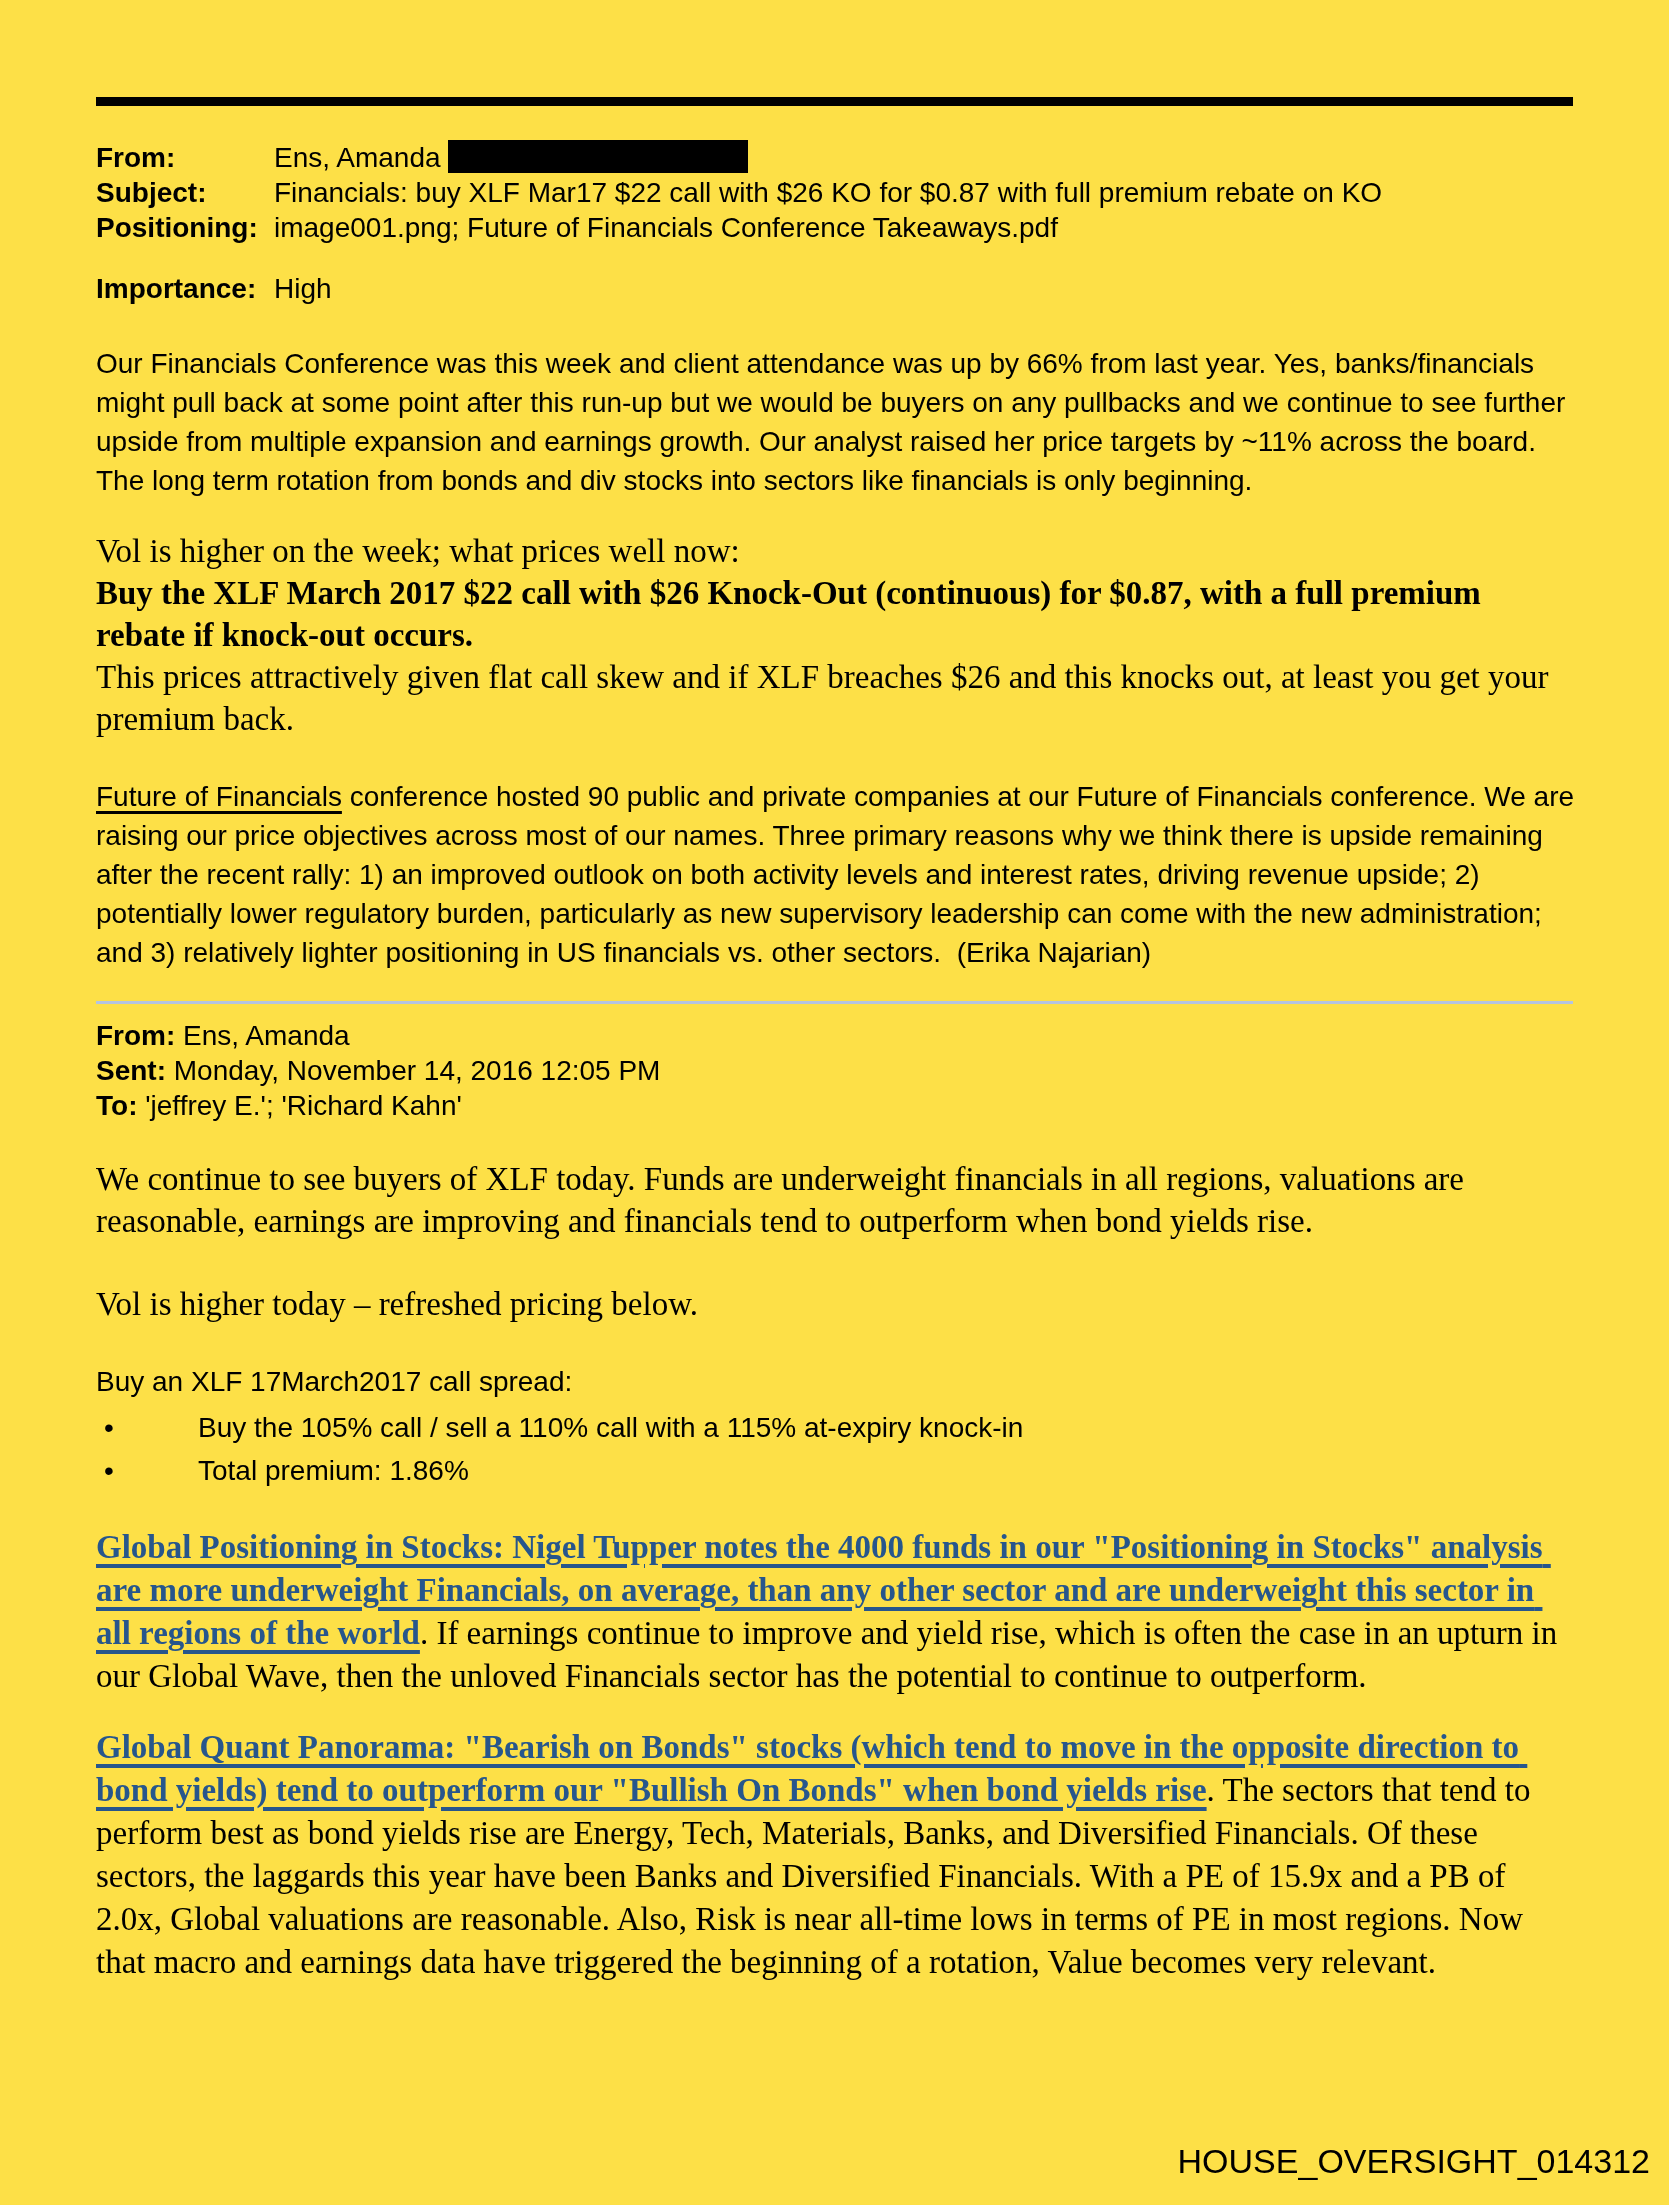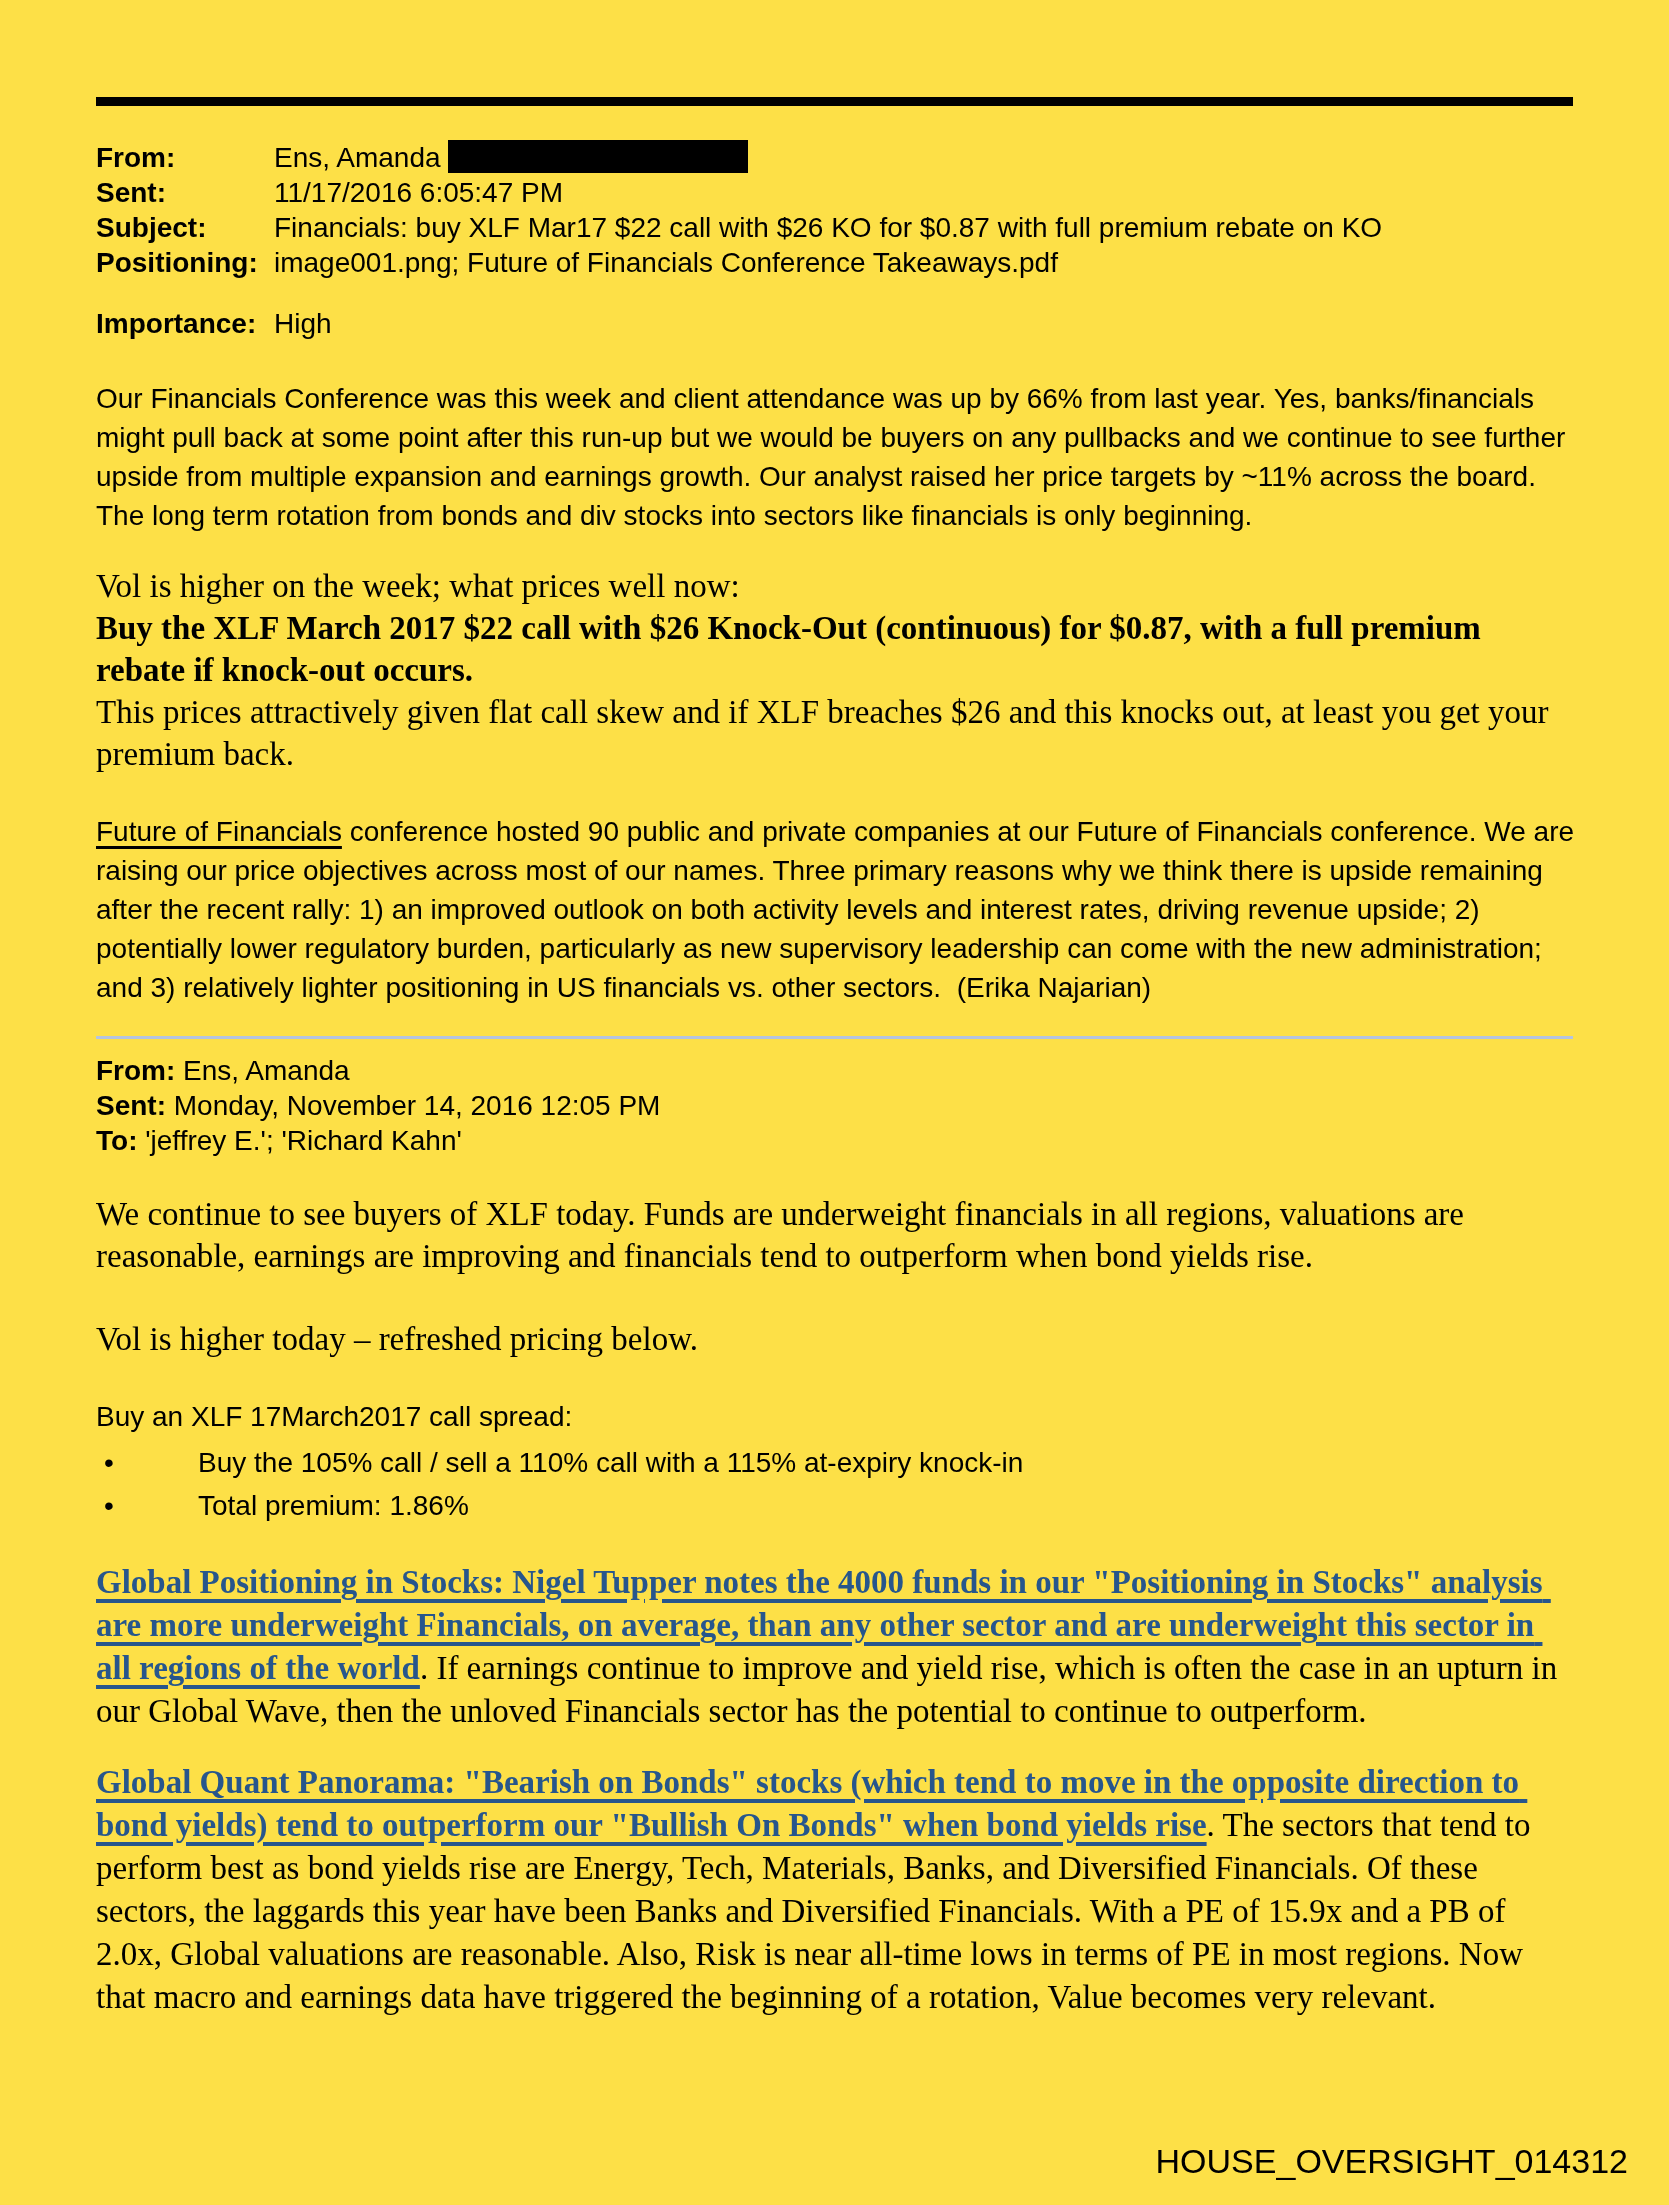--- a/index.html
+++ b/index.html
@@ -49,36 +49,33 @@
     text-decoration:underline;
     text-decoration-thickness:3.9px;
     text-underline-offset:5.9px;
     cursor:pointer;
   }
   
   .redaction{display:inline-block;background:#000;position:relative;}
   .red-from{width:300px;height:33px;margin-left:7.9px;vertical-align:-6.5px;}
   .red-to{width:296px;height:31px;vertical-align:-5.2px;}
   .g-artifact{position:absolute;left:60%;bottom:-8.5px;width:17px;height:11px;background:#000;border-radius:0 0 8.5px 8.5px;}
-  .footer{position:absolute;right:41px;top:2142px;font-size:34px;letter-spacing:0px;text-align:center;}
+  .footer{position:absolute;right:19px;top:2142px;font-size:34px;letter-spacing:0px;text-align:center;}
 </style>
 </head>
 <body>
 
 <div class="page">
   <div class="content">
 
     <div class="toprule"></div>
 
     <div class="h1">
       <div class="hrow">
         <span class="hlabel">From:</span><span class="hvalue">Ens, Amanda</span><span class="redaction red-from"></span>
-      </div>
-      <div class="hrow">
-        <span class="hlabel">Sent:</span><span class="hvalue">11/17/2016 6:05:47 PM</span>
       </div>
       <div class="hrow">
         <span class="hlabel">Subject:</span><span class="hvalue">Financials: buy XLF Mar17 $22 call with $26 KO for $0.87 with full premium rebate on KO</span>
       </div>
       <div class="hrow">
         <span class="hlabel">Positioning:</span><span class="hvalue">image001.png; Future of Financials Conference Takeaways.pdf</span>
       </div>
       <div class="hrow importance">
         <span class="hlabel">Importance:</span><span class="hvalue">High</span>
       </div>

